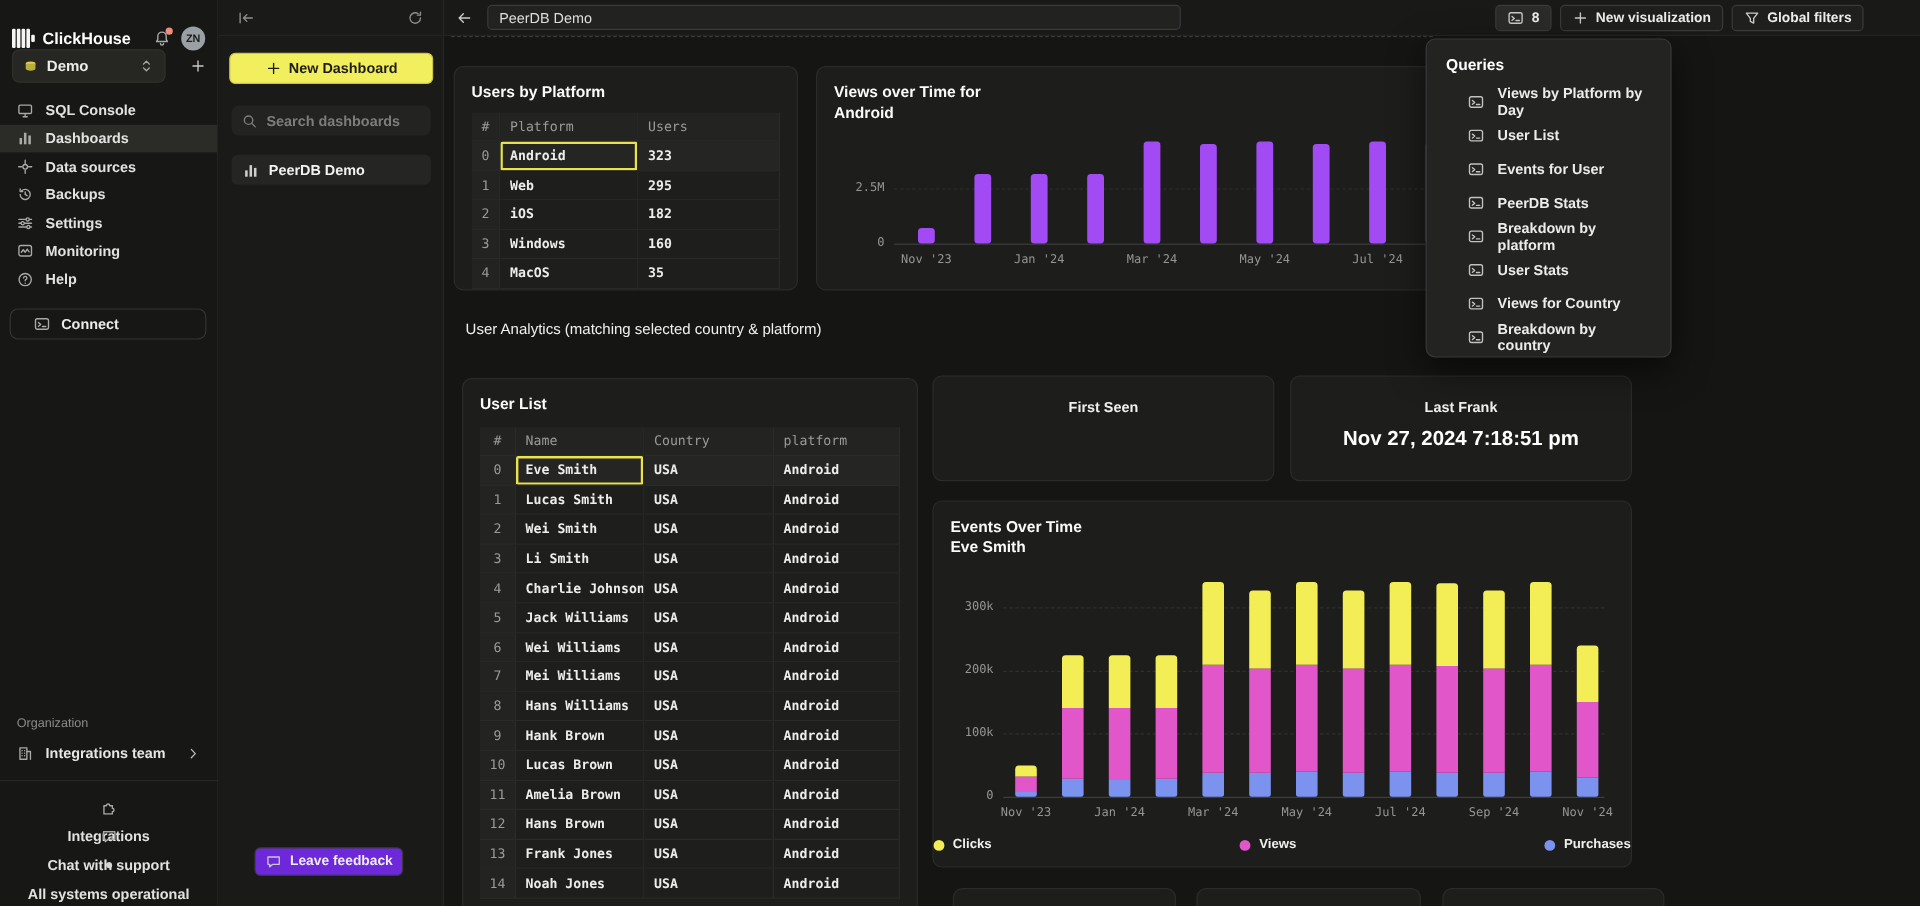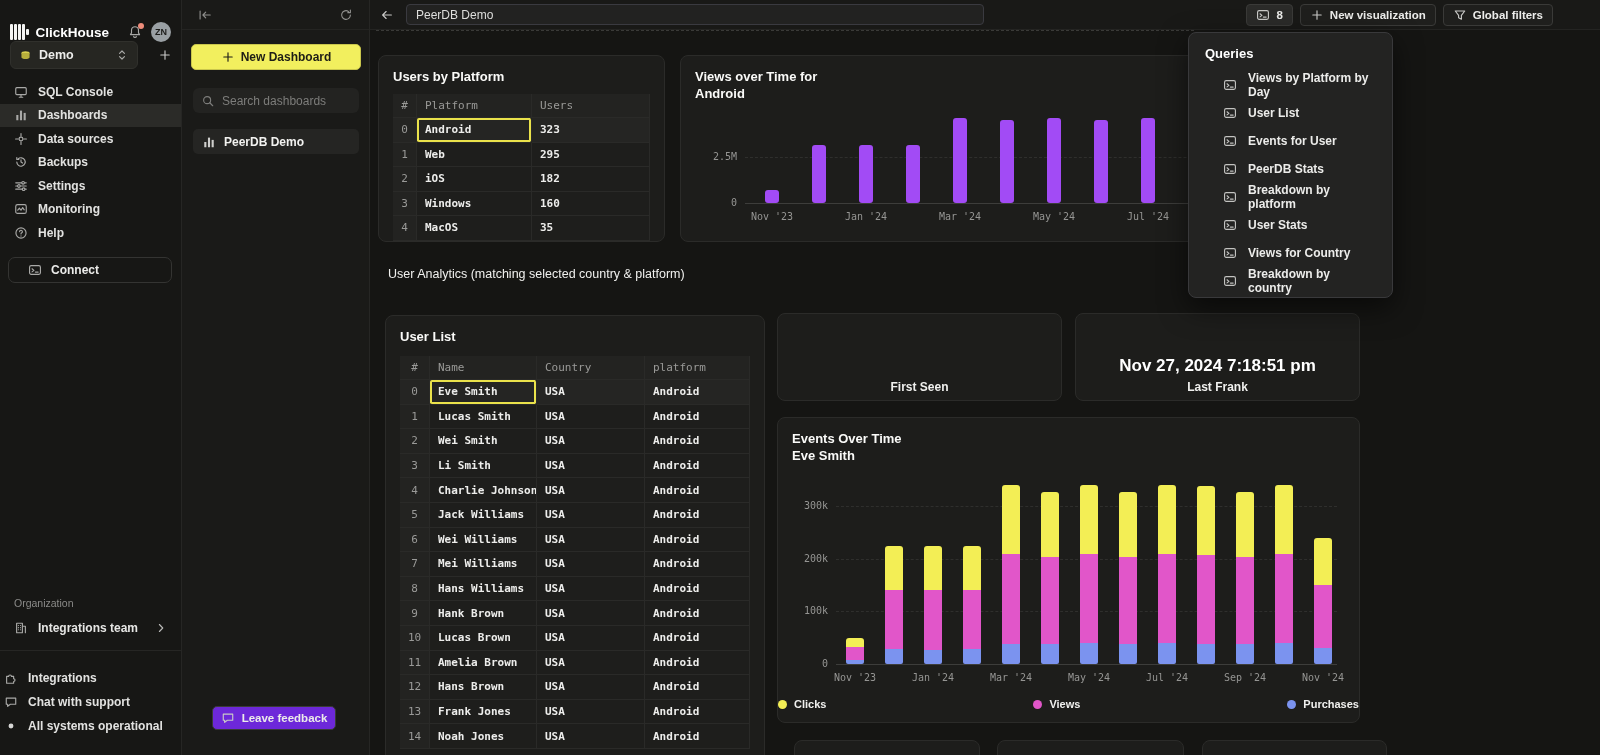--- a/index.html
+++ b/index.html
@@ -32,29 +32,29 @@
 
   #connect-btn { position:absolute; left:8px; top:257px; width:164px; height:26px; border:1px solid #343432; border-radius:7px; display:flex; align-items:center; gap:9px; padding:0 19px; font-size:12px; font-weight:bold; color:#ececea; }
   #connect-btn .ic { color:#a9a9a7; display:flex; }
 
   #org-label { position:absolute; left:14px; top:597px; font-size:10.5px; color:#8b8b89; }
   #org-team { position:absolute; left:0; top:616px; width:182px; height:24px; display:flex; align-items:center; gap:10px; padding:0 14px; font-size:12px; font-weight:bold; color:#e6e6e4; }
   #org-team .ic { color:#a9a9a7; display:flex; }
   #org-team .chev { margin-left:auto; color:#b9b9b7; display:flex; }
   #sidebar-divider { position:absolute; left:0; top:650px; width:182px; border-top:1px solid #262624; }
   #sidebar-footer { position:absolute; left:0; top:666px; width:100%; }
-  .foot-item { display:flex; align-items:center; gap:10px; height:24px; padding:0 4px; font-size:12px; font-weight:bold; color:#e2e2e0; }
+  .foot-item { display:flex; align-items:center; gap:10px; height:24px; padding:0 14px; font-size:12px; font-weight:bold; color:#e2e2e0;flex-direction:column; }
   .foot-item .ic { color:#a9a9a7; display:flex; }
 
   
   #dash-panel { position:absolute; left:182px; top:0; width:188px; height:755px; background:#1a1a18; border-right:1px solid #262624; }
   #dash-panel-top { position:absolute; left:0; top:0; width:100%; height:30px; border-bottom:1px solid #242422; display:flex; align-items:center; justify-content:space-between; padding:0 16px; color:#8f8f8d; }
   #new-dashboard-btn { position:absolute; left:9px; top:44px; width:170px; height:26px; background:#f2ef5e; border:1px solid #c9c64c; border-radius:5px; display:flex; align-items:center; justify-content:center; gap:6px; font-size:12px; font-weight:bold; color:#1d1d16; }
   #dash-search { position:absolute; left:11px; top:88px; width:166px; height:25px; background:#232321; border-radius:6px; display:flex; align-items:center; gap:7px; padding:0 8px; color:#7d7d7b; }
-  #dash-search input { background:transparent; border:none; outline:none; color:#86efac; font-size:12px; width:120px; font-family:"Liberation Sans", sans-serif; }
+  #dash-search input { background:transparent; border:none; outline:none; color:#86efac; font-size:12px; width:120px; font-family:"Liberation Sans", sans-serif;font-weight:bold; }
   #dash-search input::placeholder { color:#7d7d7b; }
   #dash-list { position:absolute; left:11px; top:129px; width:166px; }
   .dash-item { height:25px; background:#252523; border-radius:5px; display:flex; align-items:center; gap:8px; padding:0 9px; font-size:12px; font-weight:bold; color:#f2f2f0; }
   .dash-item .ic { color:#cfcfcd; display:flex; }
   #leave-feedback-btn { position:absolute; left:30px; top:706px; width:124px; height:24px; border:1px solid #3a3a38; border-radius:5px; display:flex; align-items:center; justify-content:center; gap:7px; font-size:11.5px; font-weight:bold; color:#ececea; background:#6d28d9; }
 
   
   #topbar { position:absolute; left:370px; top:0; width:1230px; height:30px; background:#191917; border-bottom:1px solid #242422; display:flex; align-items:center; }
   #back-btn { margin-left:10px; color:#c9c9c7; display:flex; }
   #title-input { margin-left:12px; width:578px; height:21px; background:#222221; border:1px solid #3a3a40; border-radius:4px; color:#dededc; font-size:12px; padding:0 9px; outline:none; font-family:"Liberation Sans", sans-serif; }
@@ -76,21 +76,21 @@
   .dtc.idx { justify-content:center; background:#232321; color:#9a9a98; padding:0 2px; font-weight:normal; }
   .dtr.head .dtc { background:#232321; color:#9a9a98; font-weight:normal; }
   .dtr.sel .dtc { background:#252523; }
   .dtc.selcell { box-shadow:inset 0 0 0 2px #eae24b; border-radius:2px; }
 
   
   #section-note { position:absolute; left:18px; top:237px; font-size:12.5px; color:#f0f0ee; }
 
   
   .seen-card { text-align:center; }
-  .seen-label { position:absolute; left:0; top:18px; width:100%; font-size:12px; font-weight:bold; color:#f0f0ee;margin-top:48px; }
+  .seen-label { position:absolute; left:0; top:18px; width:100%; font-size:12px; font-weight:bold; color:#f0f0ee; }
   .seen-value { position:absolute; left:0; top:42px; width:100%; font-size:17px; font-weight:bold; color:#ffffff; }
 
   
   .plot { position:absolute; }
   .gridline { position:absolute; left:0; width:100%; border-top:1px dashed #2f2f2d; }
   .gridline.zero { border-top:1px solid #3d3d3b; }
   .ytick { position:absolute; text-align:right; font-size:10px; color:#959593; font-family:"DejaVu Sans Mono", monospace; }
   .xtick { position:absolute; text-align:center; font-size:10px; color:#959593; font-family:"DejaVu Sans Mono", monospace; }
   .vbar { position:absolute; bottom:0; border-radius:3px; }
   .seg { position:absolute; }

